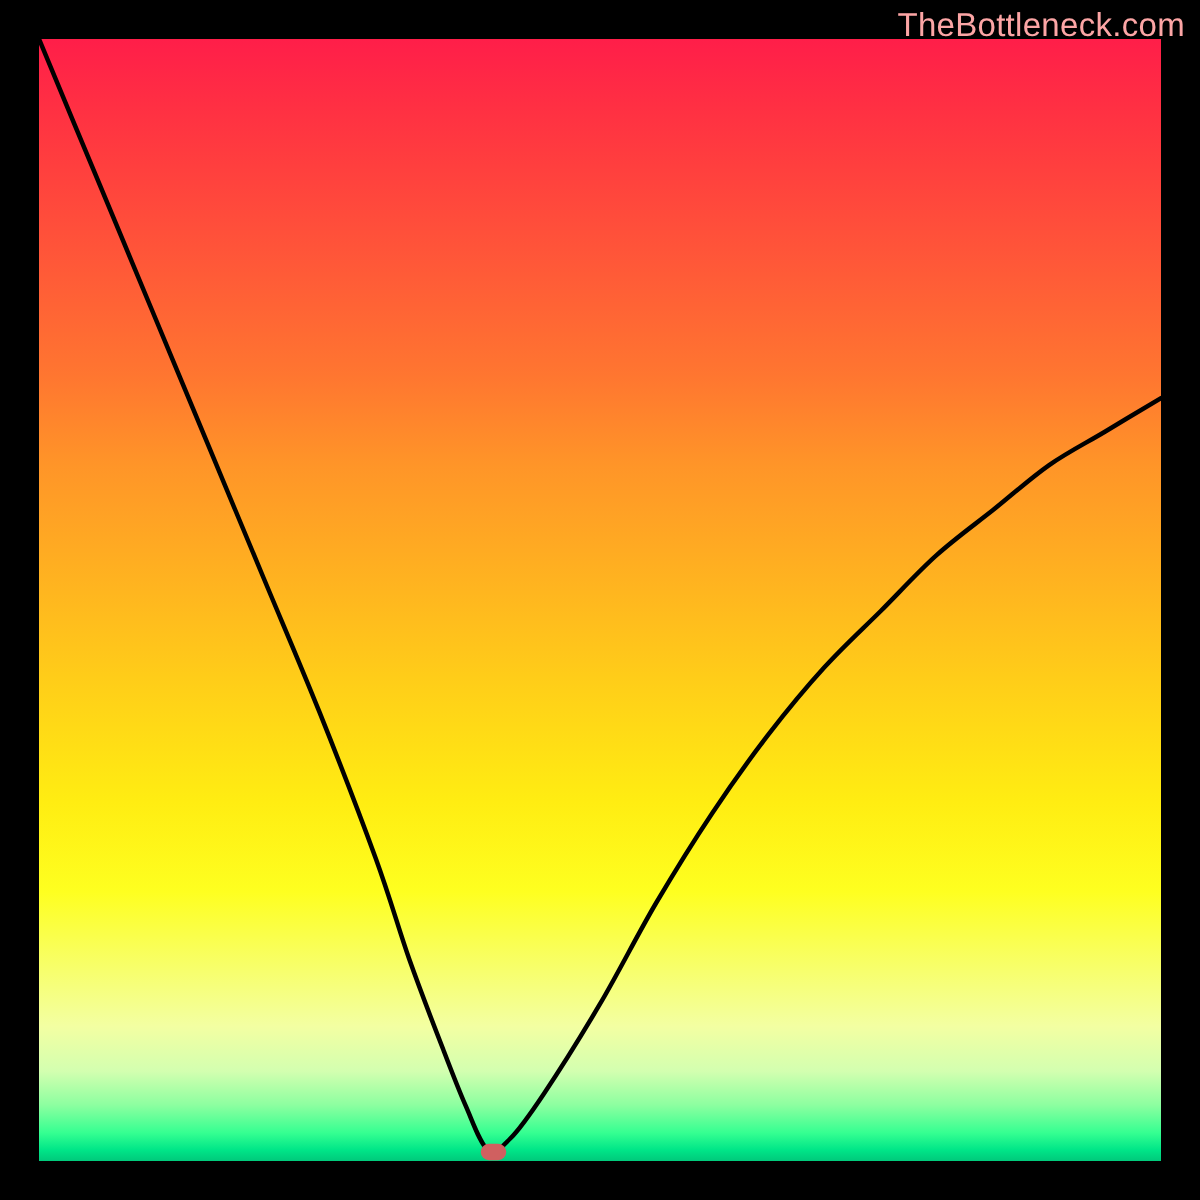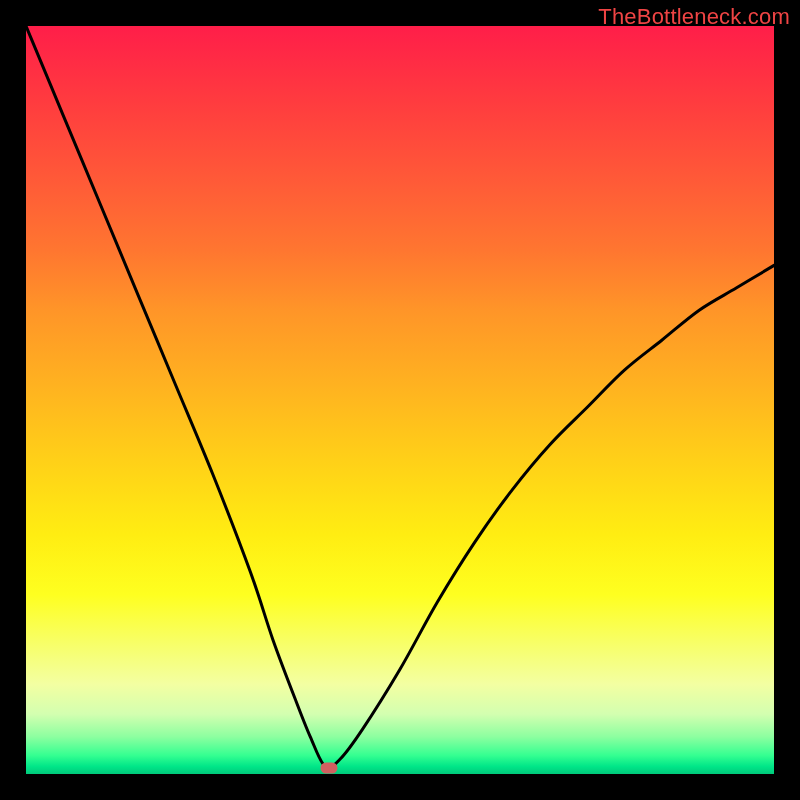--- a/index.html
+++ b/index.html
@@ -53,21 +53,21 @@
   .curve {
     position: absolute;
     inset: 0;
     width: 748px;
     height: 748px;
   }
   .watermark {
     position: absolute;
     top: 4px;
     right: 10px;
-    color: #ef4444;
+    color: #fca5a5;
     font-size: 22px;
     letter-spacing: 0.2px;
     font-weight: 500;
   }
   .dot {
     position: absolute;
     width: 17px;
     height: 11px;
     border-radius: 6px;
     background: #d06060;

